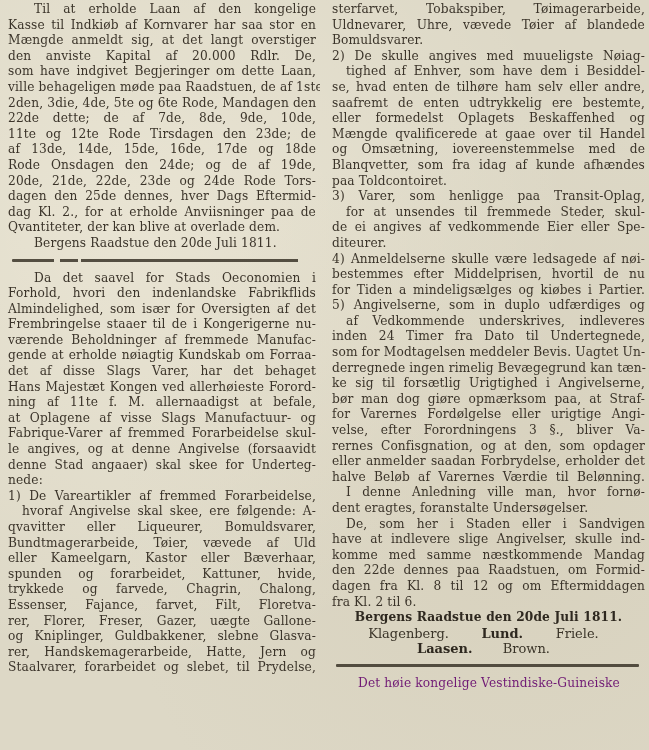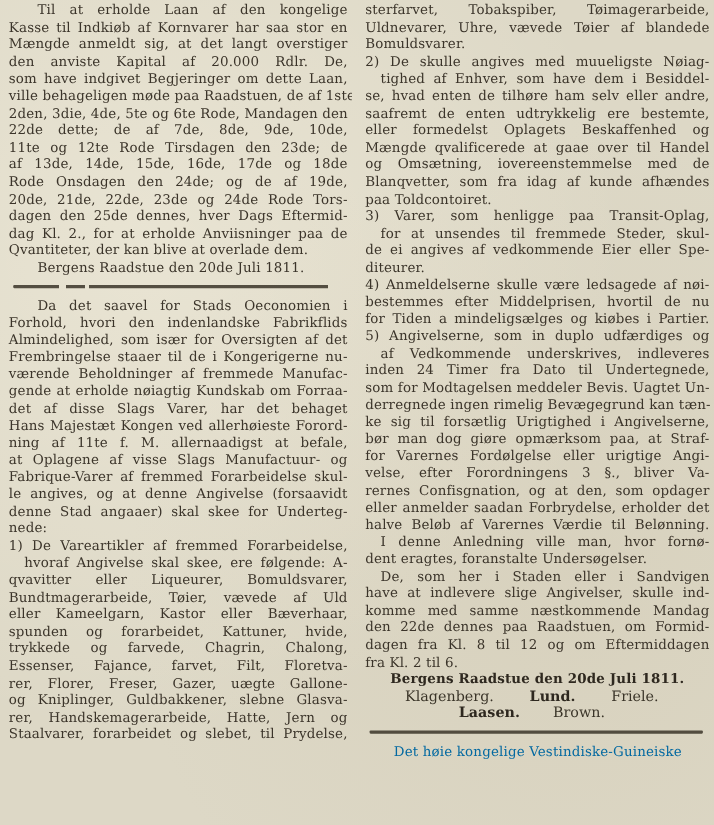--- a/index.html
+++ b/index.html
@@ -45,21 +45,21 @@
       letter-spacing: 0.15px;
       text-align: justify;
       text-align-last: justify;
       color: #3b342a;
     }
     .line.short { text-align-last: left; }
     .line.indent { padding-left: 26px; }
     .line.hang { padding-left: 14px; }
     .line.center { text-align: center; text-align-last: center; }
     .bold { font-weight: bold; color: #2e281f; }
-    .pale { color: #0369a1; }
+    .pale { color: #701a75; }
     .rule {
       height: 3px;
       background: #3a3428;
       margin: 7px 6px 9px 4px;
       border-radius: 1px;
       opacity: 0.85;
     }
     .rule.broken {
       background: linear-gradient(to right,
         #3a3428 0, #3a3428 14%, transparent 14%, transparent 16%,

